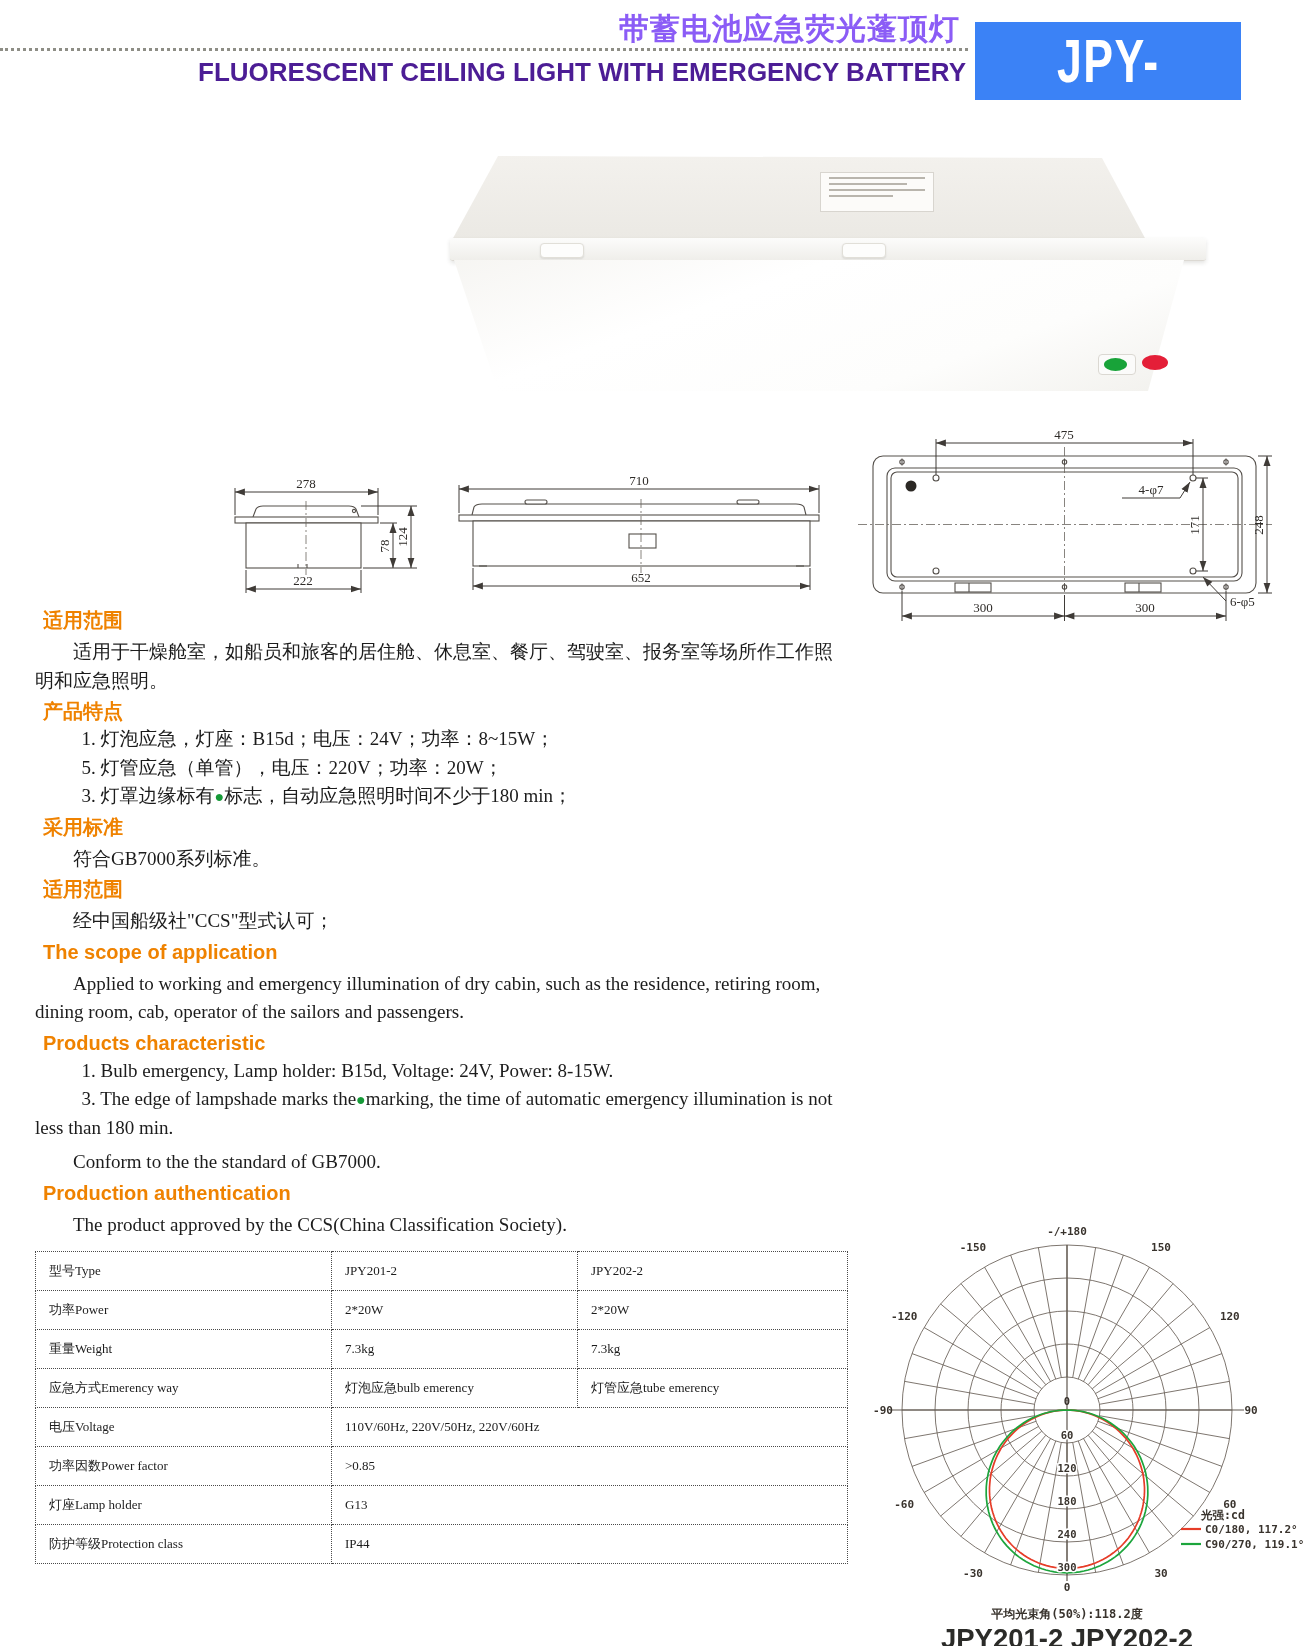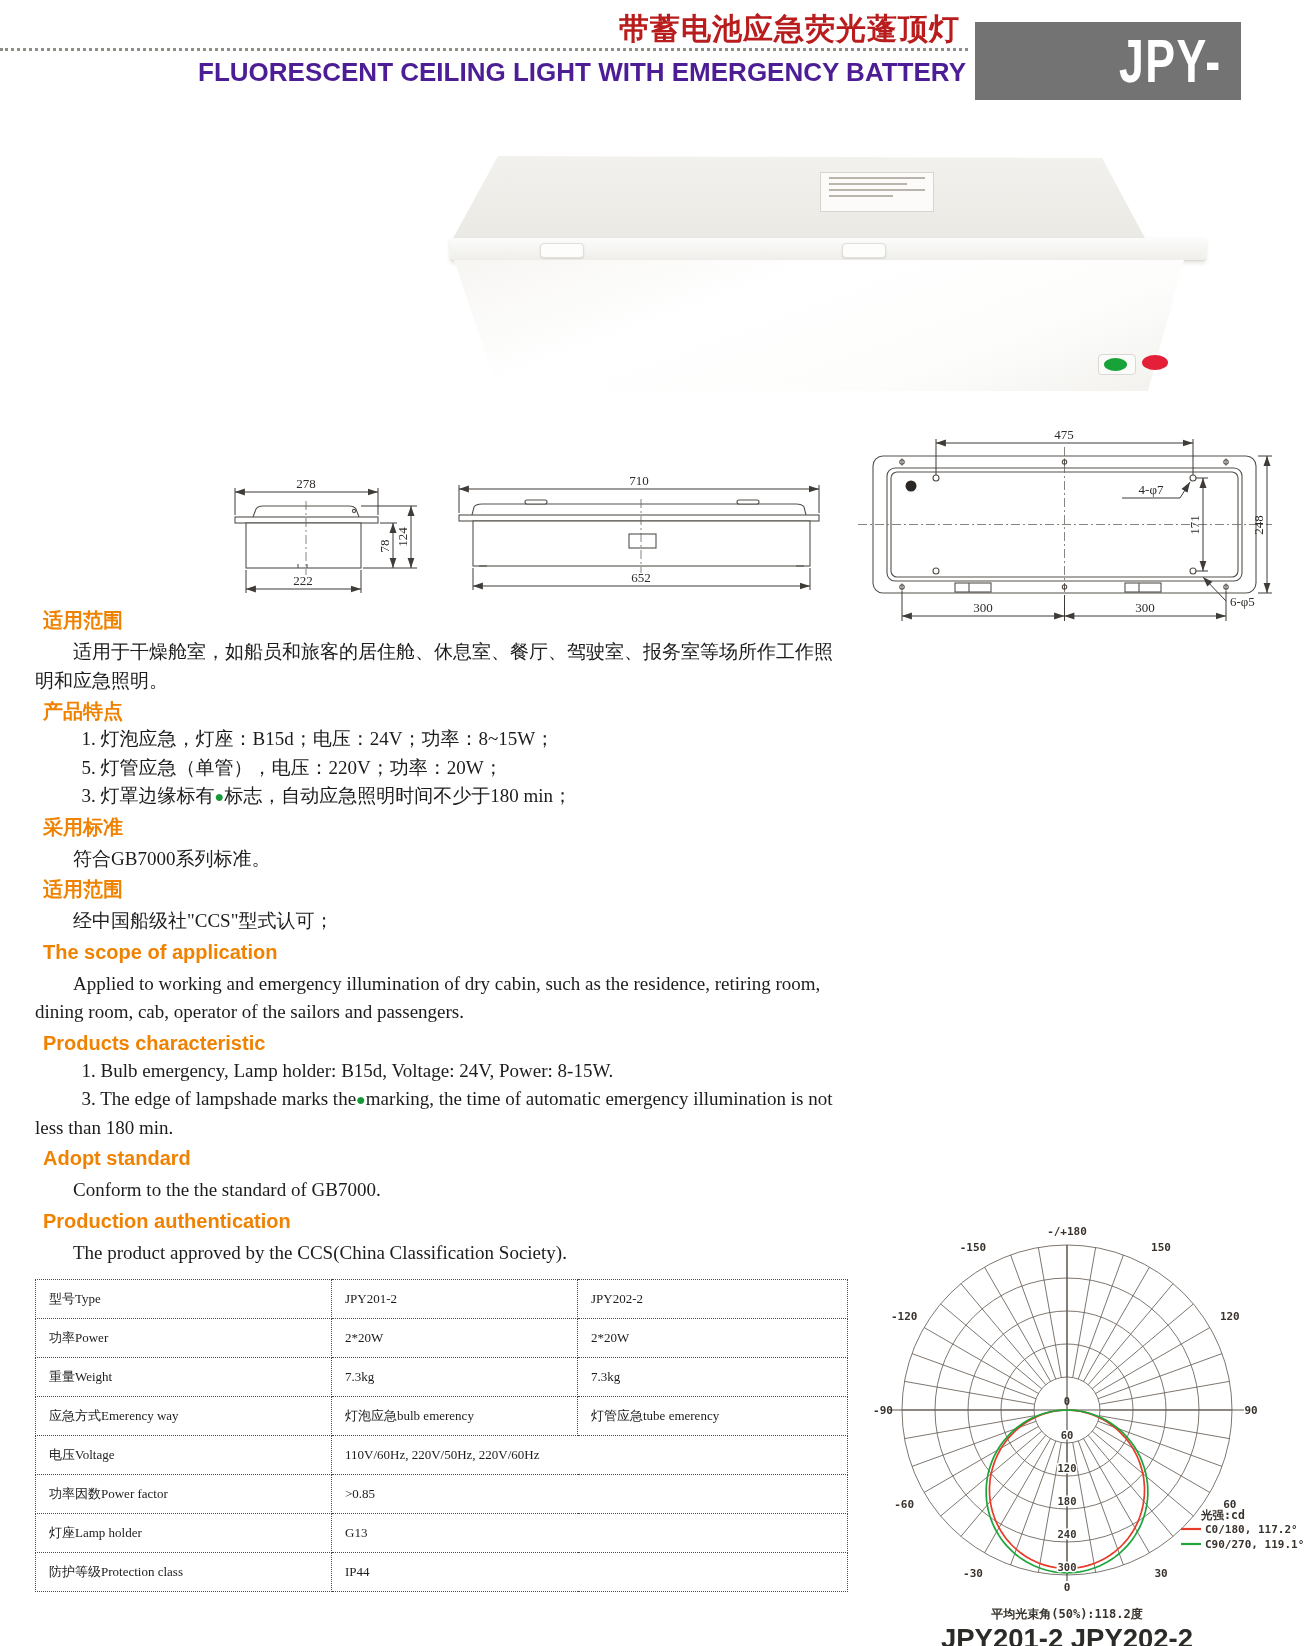--- a/index.html
+++ b/index.html
@@ -5,30 +5,30 @@
   html,body { margin:0; padding:0; }
   body {
     width:1309px; height:1646px; position:relative; overflow:hidden;
     background:#ffffff; color:#1c1c1c;
     font-family:"Liberation Serif", serif;
   }
   
   #hdr { position:absolute; left:0; top:12px; width:968px; text-align:right; }
   .title-zh {
     font-family:"Liberation Sans", sans-serif; font-weight:bold;
-    font-size:30px; color:#b91c1c; letter-spacing:1px; padding-right:8px; line-height:1.1;
+    font-size:30px; color:#8b5cf6; letter-spacing:1px; padding-right:8px; line-height:1.1;
   }
   .dotline { border-top:3px dotted #8e8e86; margin-top:3px; height:0; }
   .title-en {
     font-family:"Liberation Sans", sans-serif; font-weight:bold;
     font-size:26px; color:#4c1d95; margin-top:8px; padding-right:2px; line-height:1.05;
   }
   #series-box {
     position:absolute; left:975px; top:22px; width:266px; height:78px;
-    background:#737373; display:flex; align-items:center; justify-content:flex-end;
+    background:#3b82f6; display:flex; align-items:center; justify-content:center;
   }
   #series-box span {
     font-family:"Liberation Sans", sans-serif; font-weight:bold; color:#ffffff;
     font-size:62px; transform:scaleX(0.72); letter-spacing:2px; line-height:1;
   }
   
   #photo { position:absolute; left:440px; top:148px; width:800px; height:245px; }
   #photo .back {
     position:absolute; left:0; top:8px; width:760px; height:84px;
     background:linear-gradient(#f3f1ed,#ebe9e4);
@@ -261,21 +261,20 @@
   <h3>适用范围</h3>
   <p class="ind">经中国船级社"CCS"型式认可；</p>
 
   <h3>The scope of application</h3>
   <p class="ind">Applied to working and emergency illumination of dry cabin, such as the residence, retiring room, dining room, cab, operator of the sailors  and passengers.</p>
 
   <h3>Products characteristic</h3>
   <p class="item">1. Bulb emergency, Lamp holder: B15d, Voltage:  24V, Power: 8-15W.</p>
   <p class="item"><span>3. The edge of lampshade marks the</span><span class="gdot">●</span><span>marking, the time of automatic emergency illumination is not less than 180 min.</span></p>
 
-  <h3>Adopt standard</h3>
   <p class="ind">Conform to the the standard of GB7000.</p>
 
   <h3>Production authentication</h3>
   <p class="ind">The product approved by the CCS(China Classification Society).</p>
 
   <table id="spec">
     <colgroup>
         <col style="width:296px">
         <col style="width:246px">
         <col style="width:270px">

